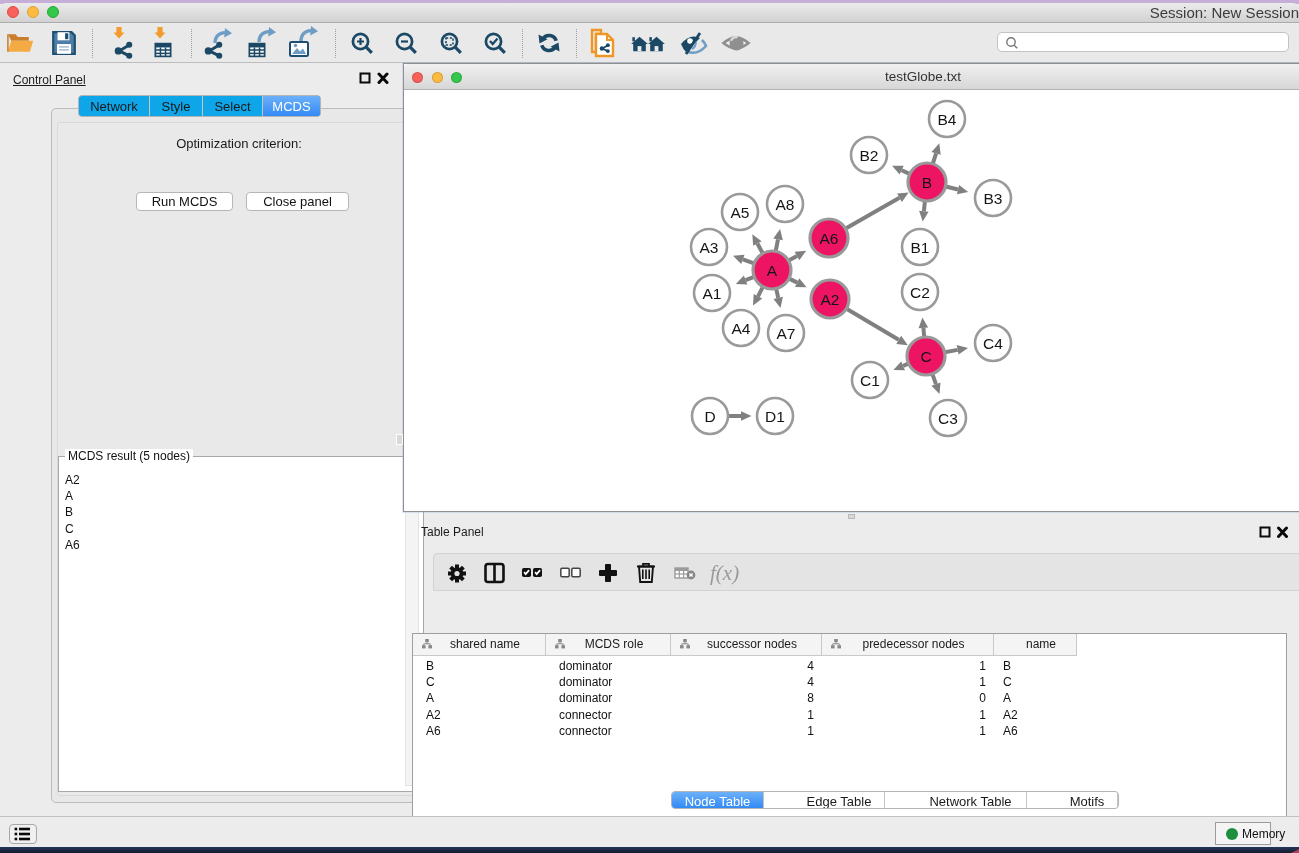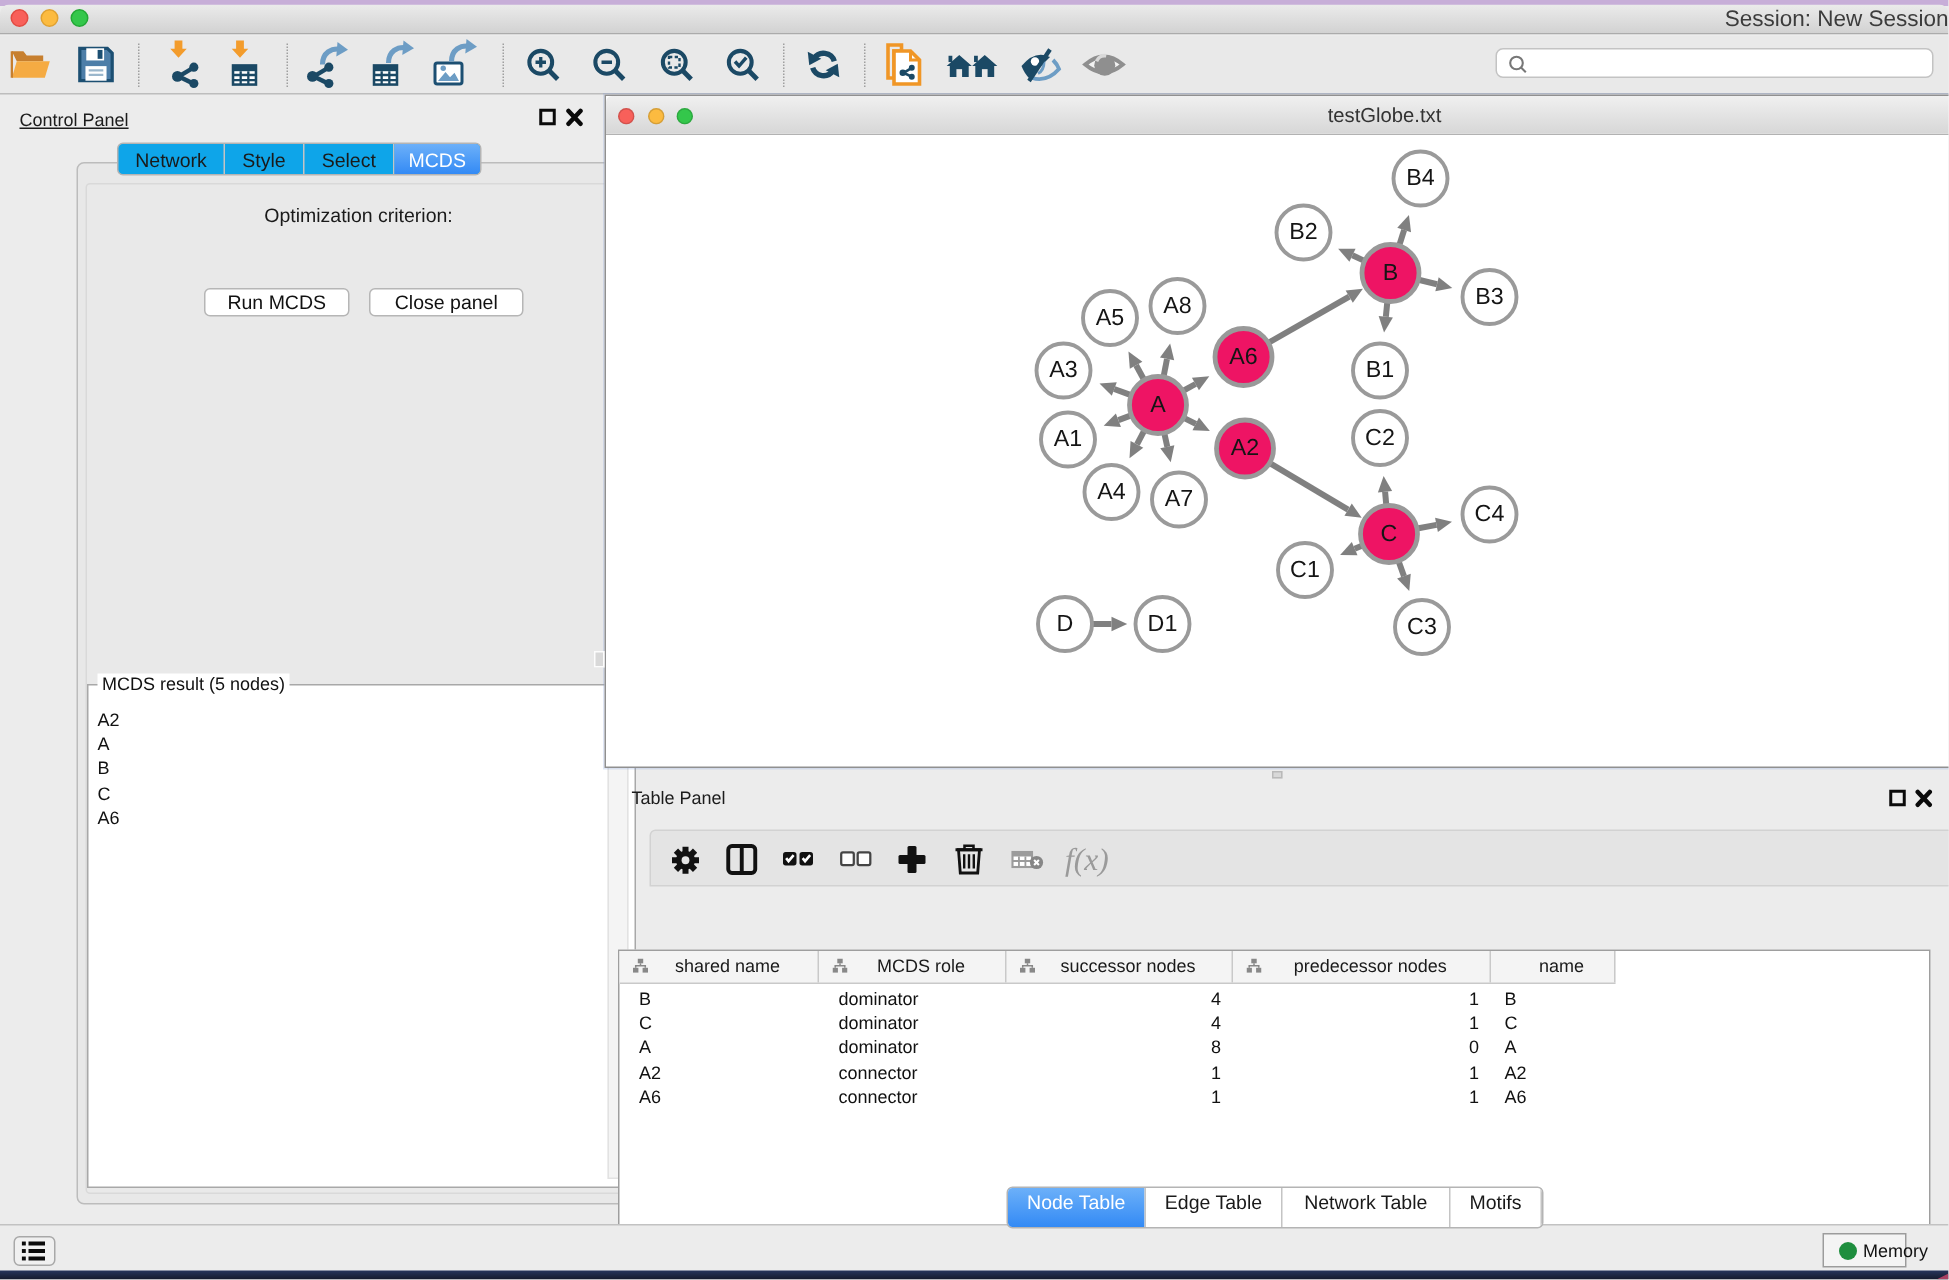--- a/index.html
+++ b/index.html
@@ -40,21 +40,21 @@
 #netTitle .t { width:100%; text-align:center; font-size:13.5px; color:#333; line-height:26px; }
 .tl2 { width:11px; height:11px; border-radius:50%; top:8px; border:0.5px solid rgba(0,0,0,0.15); }
 
 
 #tpTitle { left:421px; top:525px; font-size:12px; color:#1c1c1c; }
 #tpToolbar { left:412px; top:553px; width:875px; height:38px; background:#e4e4e4; border:1px solid #d2d2d2; border-radius:4px 4px 0 0;margin-left:21px; }
 #tblBox { left:412px; top:596px; width:875px; height:189px; background:#fff; border:1px solid #9e9e9e;margin-top:37px; }
 #tblHead { left:0px; top:0px; width:664px; height:22px; background:#f4f4f4; border-bottom:1px solid #c9c9c9; display:flex; }
 #tblHead .hc { border-right:1px solid #c9c9c9; padding-left:12px; font-size:12px; color:#1a1a1a; text-align:center; line-height:20px; position:relative; }
 .row { position:absolute; font-size:12px; color:#111; height:16.2px; line-height:16.2px; }
-#tpTabs { left:671px; top:791px; height:28px; z-index:5; display:flex; border:1px solid #b4b4b4; border-radius:4px; overflow:hidden; background:#fff; }
+#tpTabs { left:671px; top:791px; height:18px; z-index:5; display:flex; border:1px solid #b4b4b4; border-radius:4px; overflow:hidden; background:#fff;gap:30px; }
 #tpTabs div { font-size:13px; color:#1a1a1a; line-height:19px; text-align:center; border-right:1px solid #c4c4c4; }
 #tpTabs div.sel { background:linear-gradient(#6cb0f9,#338af5); color:#fff; }
 
 
 #statusbar { left:0; top:816px; width:1299px; height:32px; background:#ececec; border-top:1px solid #c2c2c2; }
 #memBtn { left:1215px; top:822px; width:56px; height:23px; background:#f4f4f4; border:1px solid #9c9c9c; font-size:12px; color:#111; }
 #listBtn { left:9px; top:824px; width:28px; height:20px; background:#f0f0f0; border:1px solid #a8a8a8; border-radius:4px; }
 #deskBottom { left:0; top:847px; width:1299px; height:6px; background:linear-gradient(#27355c,#151a2c); }
 </style>
 </head>

